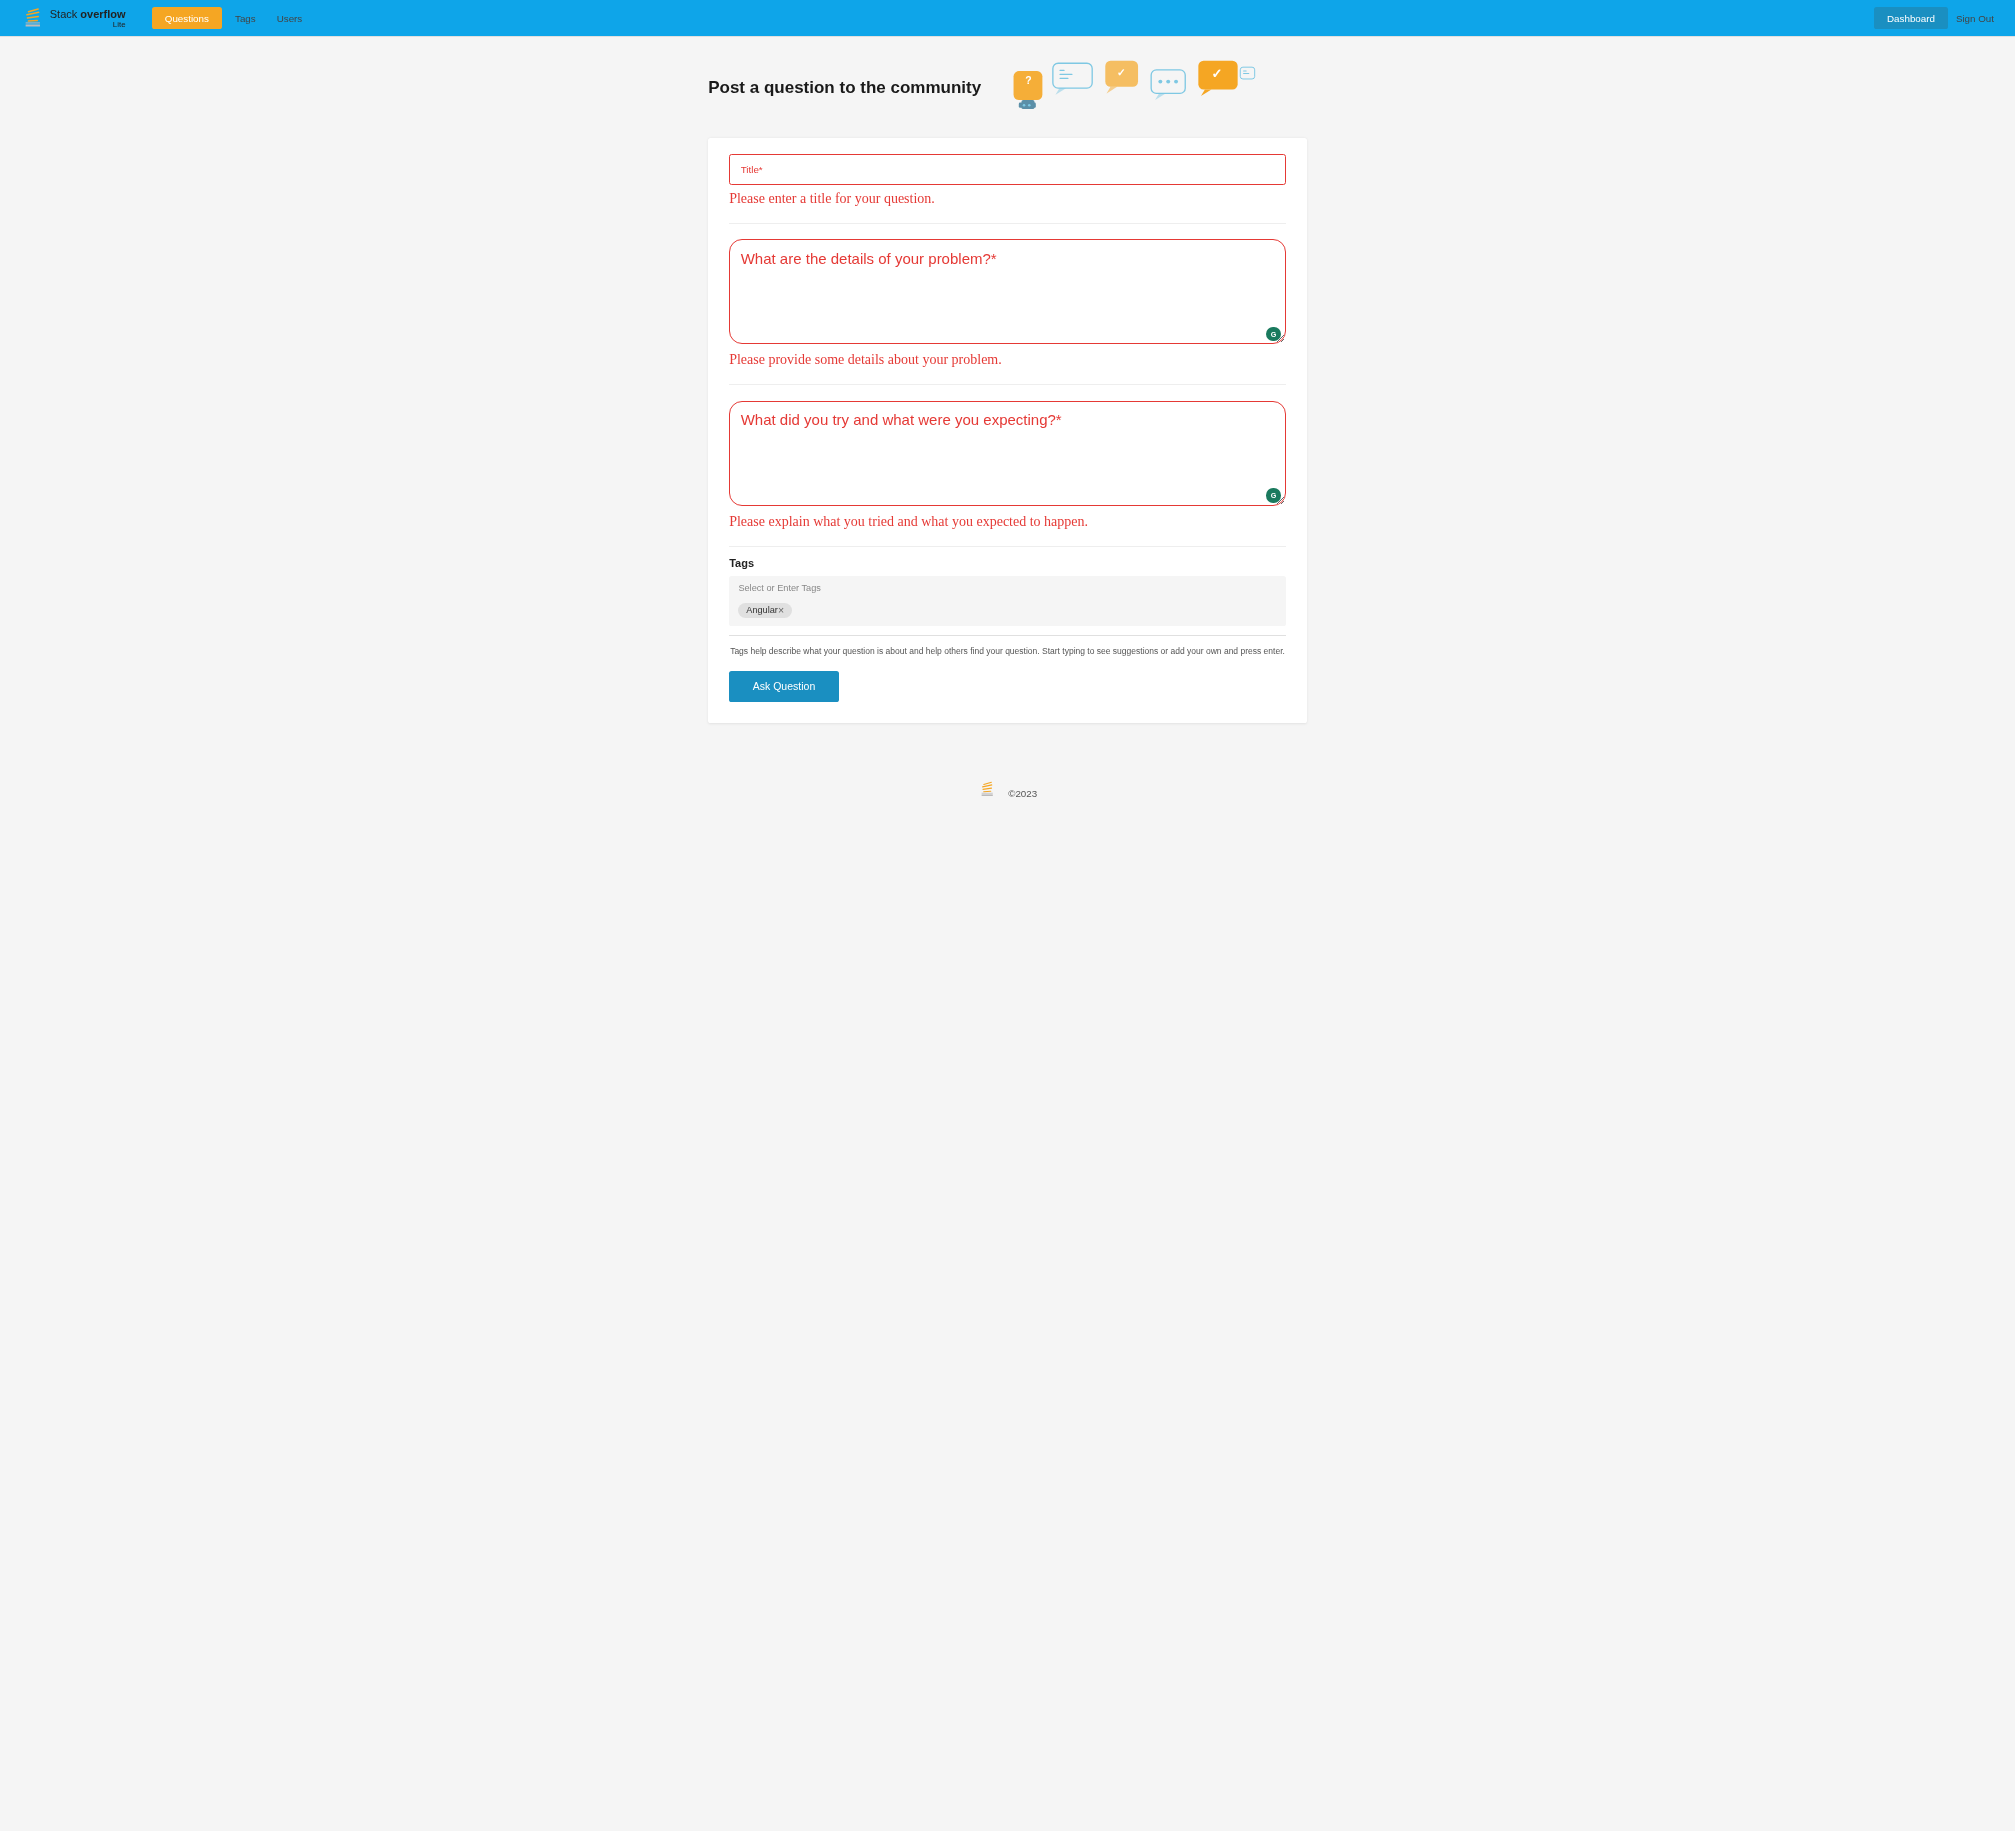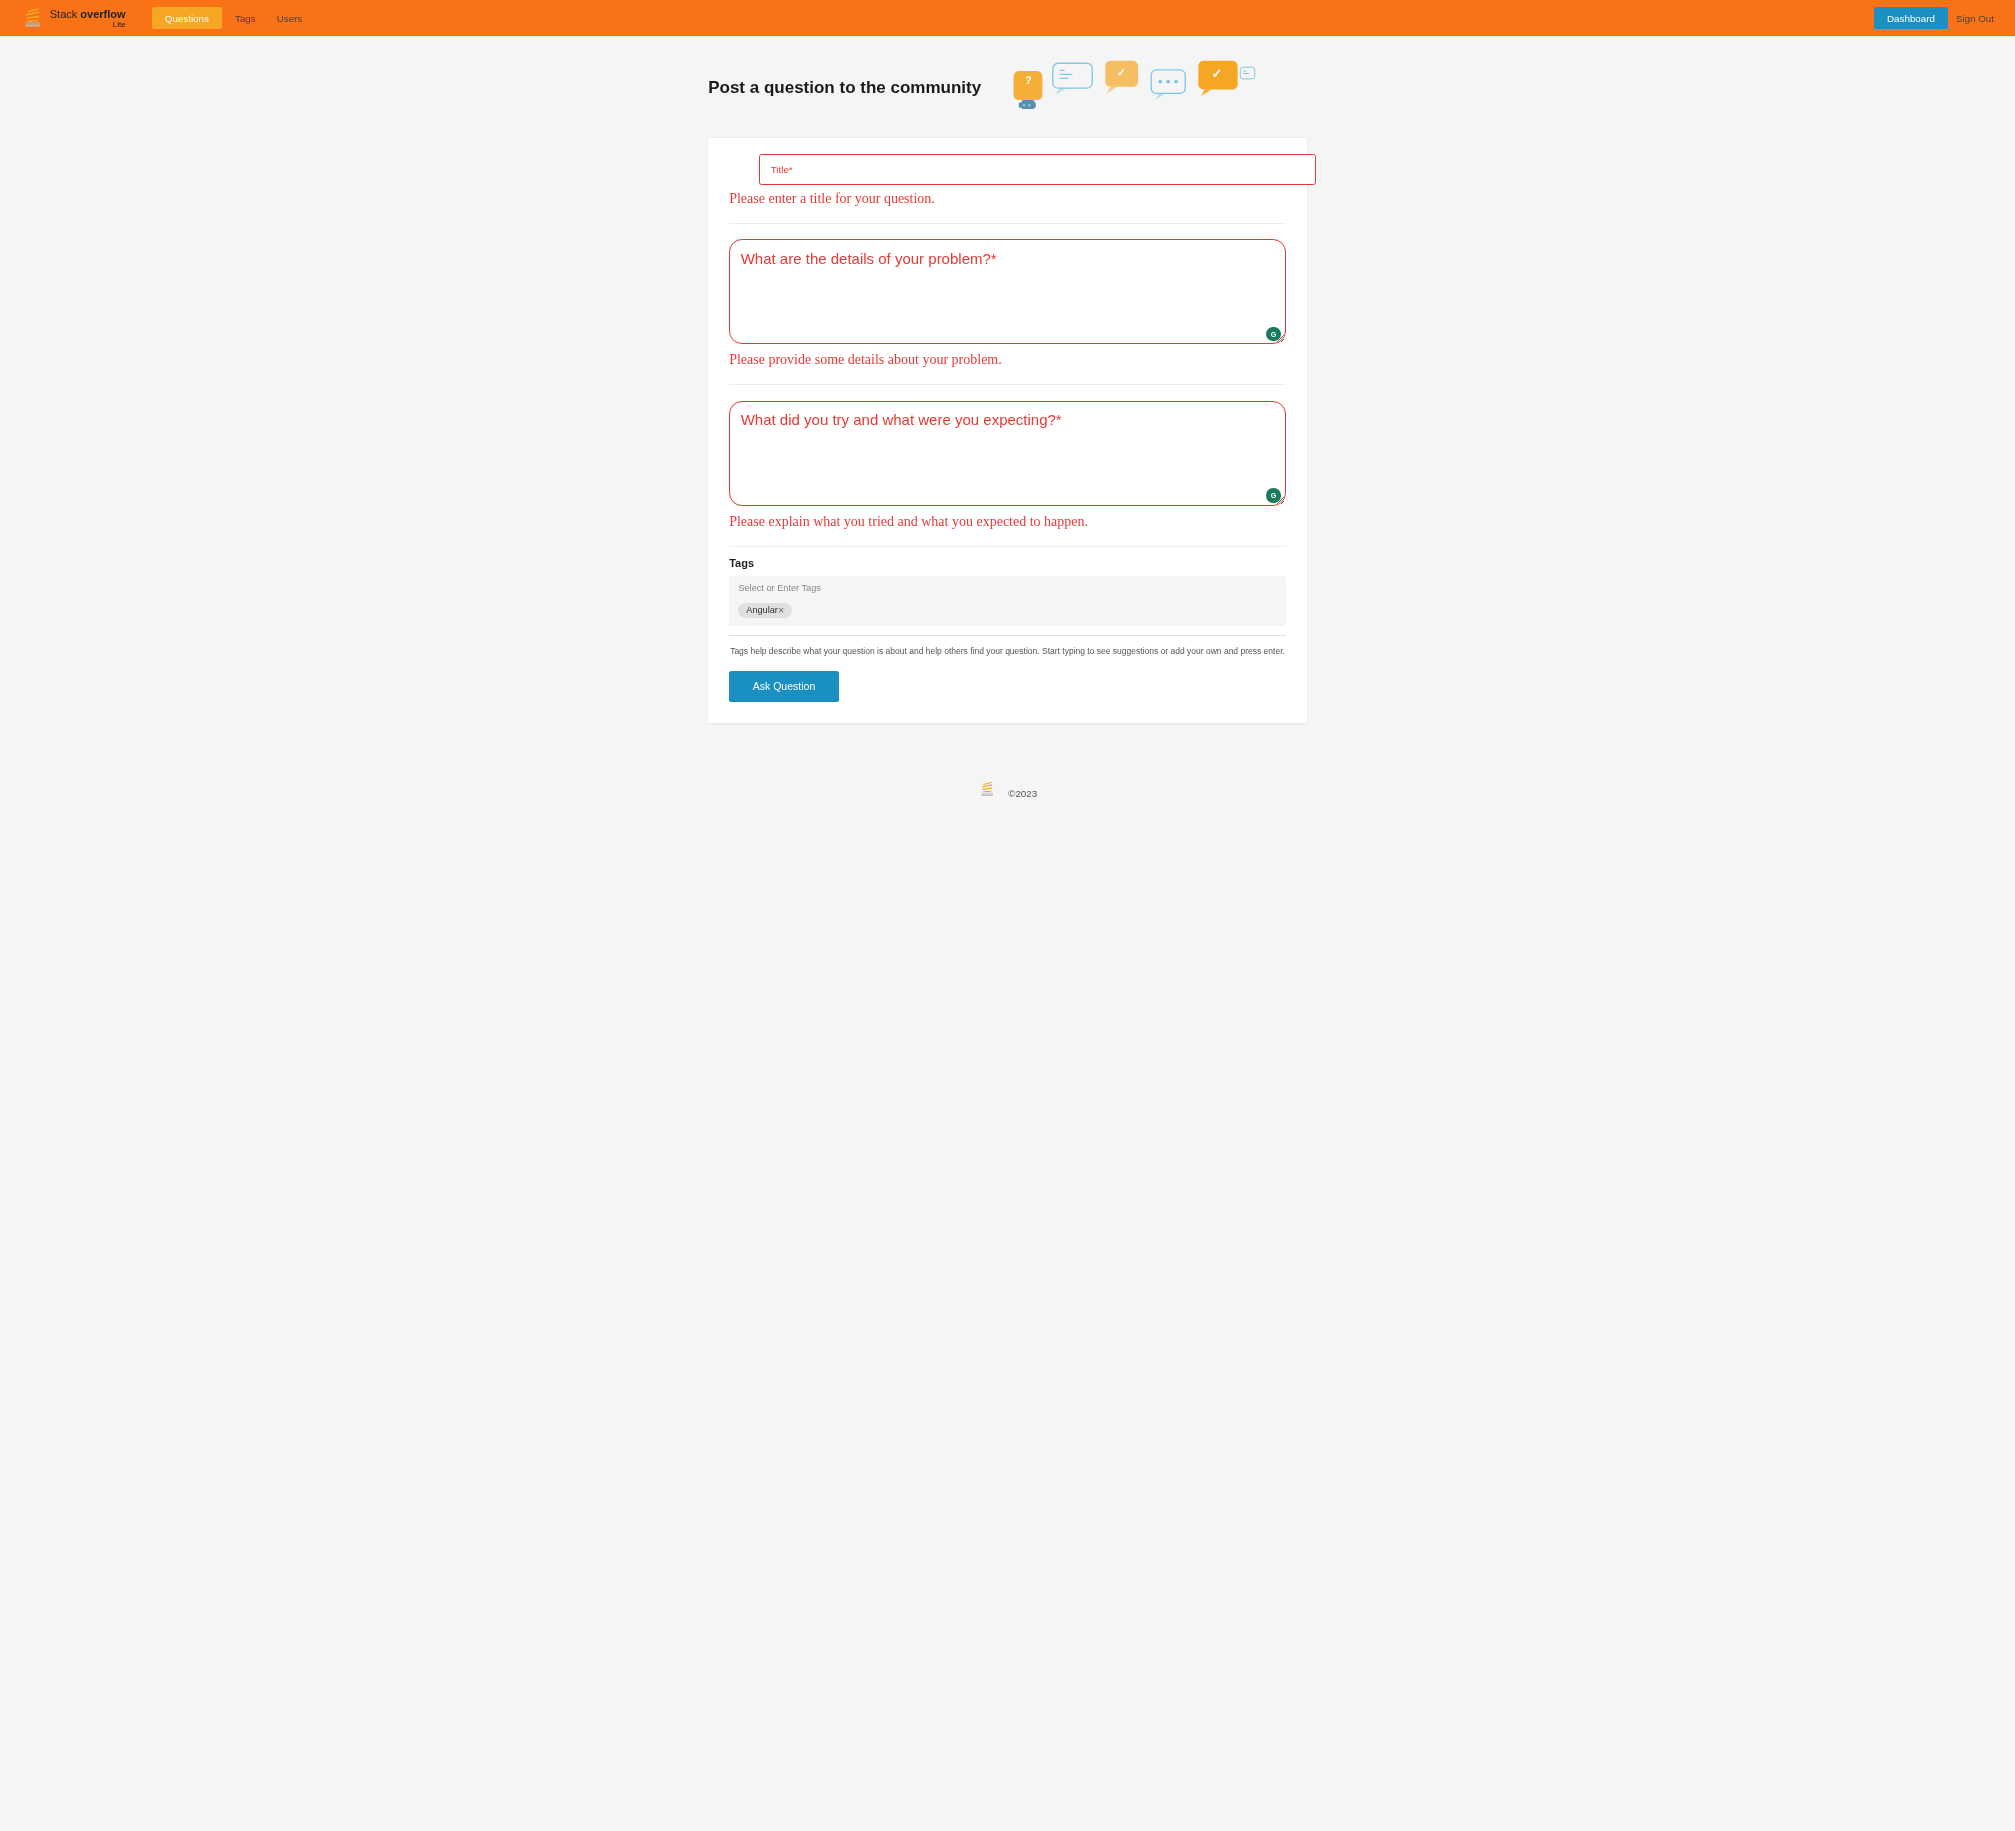--- a/index.html
+++ b/index.html
@@ -1,20 +1,20 @@
 <!DOCTYPE html>
 <html style="font-size:10.5px"><head>
   <meta charset="utf-8">
   <style>
     * { box-sizing: border-box; margin: 0; padding: 0; }
     body { font-family: Arial, sans-serif; background: #f5f5f5; min-height: 100vh; }
 
     
     nav {
-      background: #f97316;
+      background: #0ea5e9;
       display: flex;
       align-items: center;
       padding: 0 21px;
       height: 37px;
       border-bottom: 0.7px solid #e0e0e0;
       gap: 15.7px;
     }
     .nav-logo {
       display: flex;
       align-items: center;
@@ -103,21 +103,20 @@
     
     .input-outlined {
       border: 1px solid #e53935;
       border-radius: 2.6px;
       width: 100%;
       padding: 9.2px 10.5px;
       font-size: 9.8px;
       color: #e53935;
       outline: none;
       background: #fff;
-      margin-left: 30px;
     }
     .input-outlined::placeholder { color: #e53935; }
 
     .textarea-outlined {
       border: 1px solid #e53935;
       border-radius: 13px;
       width: 100%;
       padding: 9.2px 10.5px;
       font-size: 15px;
       color: #e53935;

